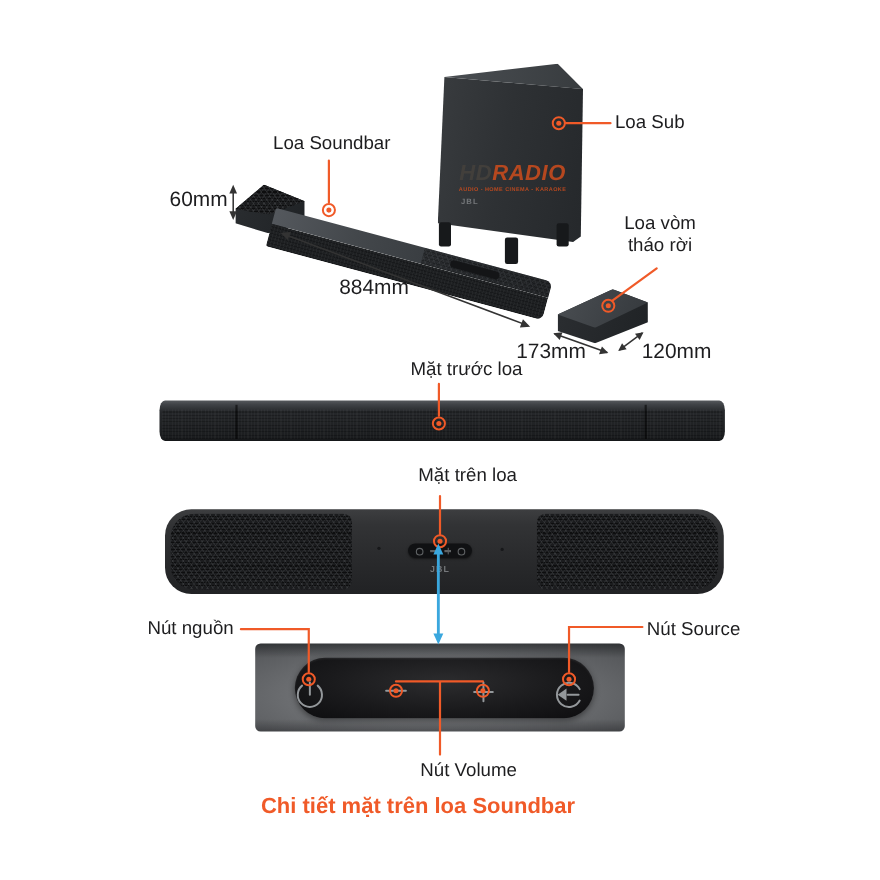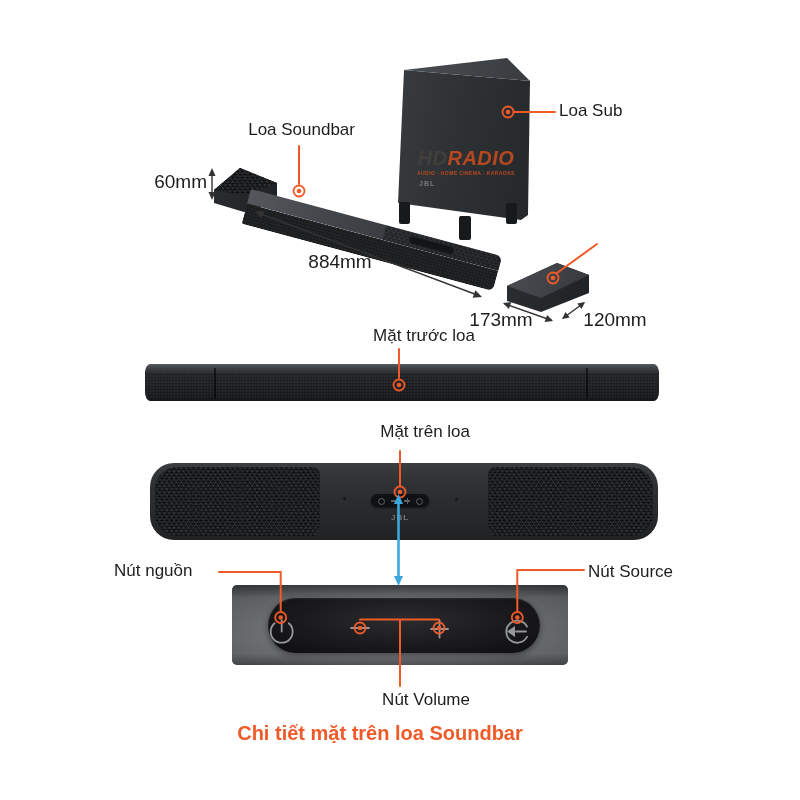--- a/index.html
+++ b/index.html
@@ -121,20 +121,24 @@
     <div class="barP-front finetex"></div>
   </div>
 
   <div class="abs" id="satR">
     <div class="satR-body"></div>
     <div class="satR-top"></div>
   </div>
 
   <div class="lbl center" style="left:235px;top:120px;width:120px;">Loa Soundbar</div>
   <div class="lbl" style="left:559px;top:101px;">Loa Sub</div>
+  <div class="abs" style="left:552px;top:193px;width:96px;text-align:center;font-size:17px;line-height:1.2;">
+    <div>Loa vòm</div>
+    <div>tháo rời</div>
+  </div>
   <div class="dimtxt" style="left:151px;top:171px;width:56px;text-align:right;">60mm</div>
   <div class="dimtxt" style="left:285px;top:251px;width:110px;">884mm</div>
   <div class="dimtxt" style="left:461px;top:309px;width:80px;">173mm</div>
   <div class="dimtxt" style="left:575px;top:309px;width:80px;">120mm</div>
 
   <div class="lbl center" style="left:330px;top:326px;width:145px;">Mặt trước loa</div>
   <div class="abs" id="frontView">
     <div class="abs finetex" style="left:2px;top:8px;right:2px;bottom:2px;border-radius:4px;"></div>
     <div class="seam" style="left:69px;"></div>
     <div class="seam" style="left:441px;"></div>
@@ -149,21 +153,21 @@
     <div class="tv-pill">
       <div class="tv-ring" style="left:7px;top:3.5px;"></div>
       <div class="tv-glyph" style="left:20px;top:6px;width:6px;height:1.5px;"></div>
       <div class="tv-glyph" style="left:33px;top:6px;width:6px;height:1.5px;"></div>
       <div class="tv-glyph" style="left:35.5px;top:3.5px;width:1.5px;height:6px;"></div>
       <div class="tv-ring" style="right:6px;top:3.5px;"></div>
     </div>
     <div class="jbl" style="left:229px;top:50px;width:42px;text-align:center;font-size:8px;">JBL</div>
   </div>
 
-  <div class="lbl" style="left:114px;top:561px;">Nút nguồn</div>
+  <div class="lbl" style="left:134px;top:561px;">Nút nguồn</div>
   <div class="lbl" style="left:588px;top:562px;">Nút Source</div>
   <div class="abs" id="closeup">
     <div class="closeup-shade"></div>
     <div class="cu-pill"></div>
   </div>
   <div class="lbl center" style="left:330px;top:690px;width:140px;">Nút Volume</div>
   <div id="caption">Chi tiết mặt trên loa Soundbar</div>
 
   <svg id="overlay" width="800" height="800" viewBox="0 0 800 800">
 

